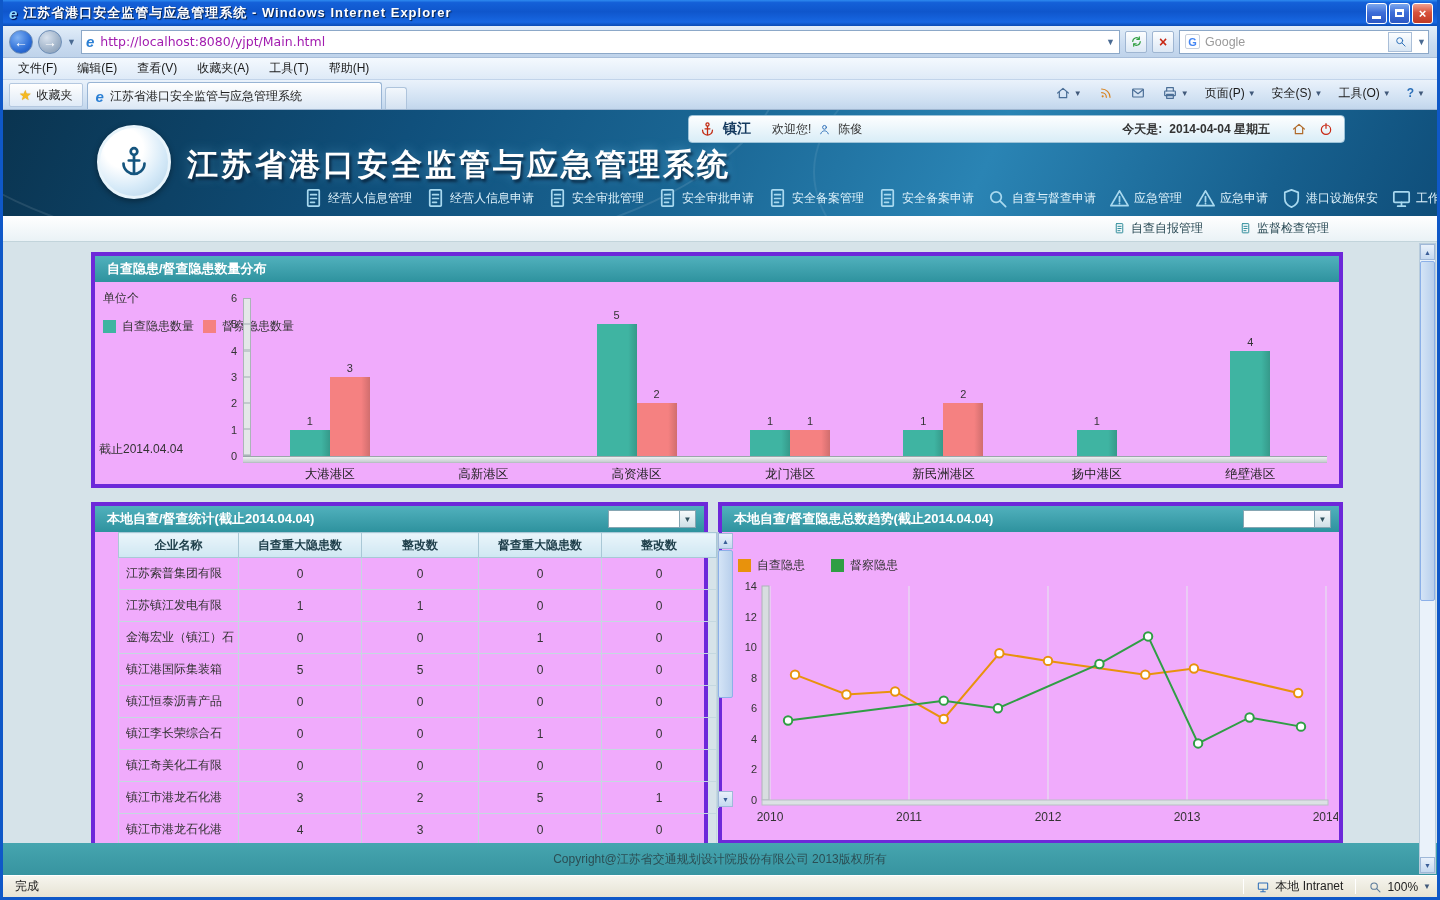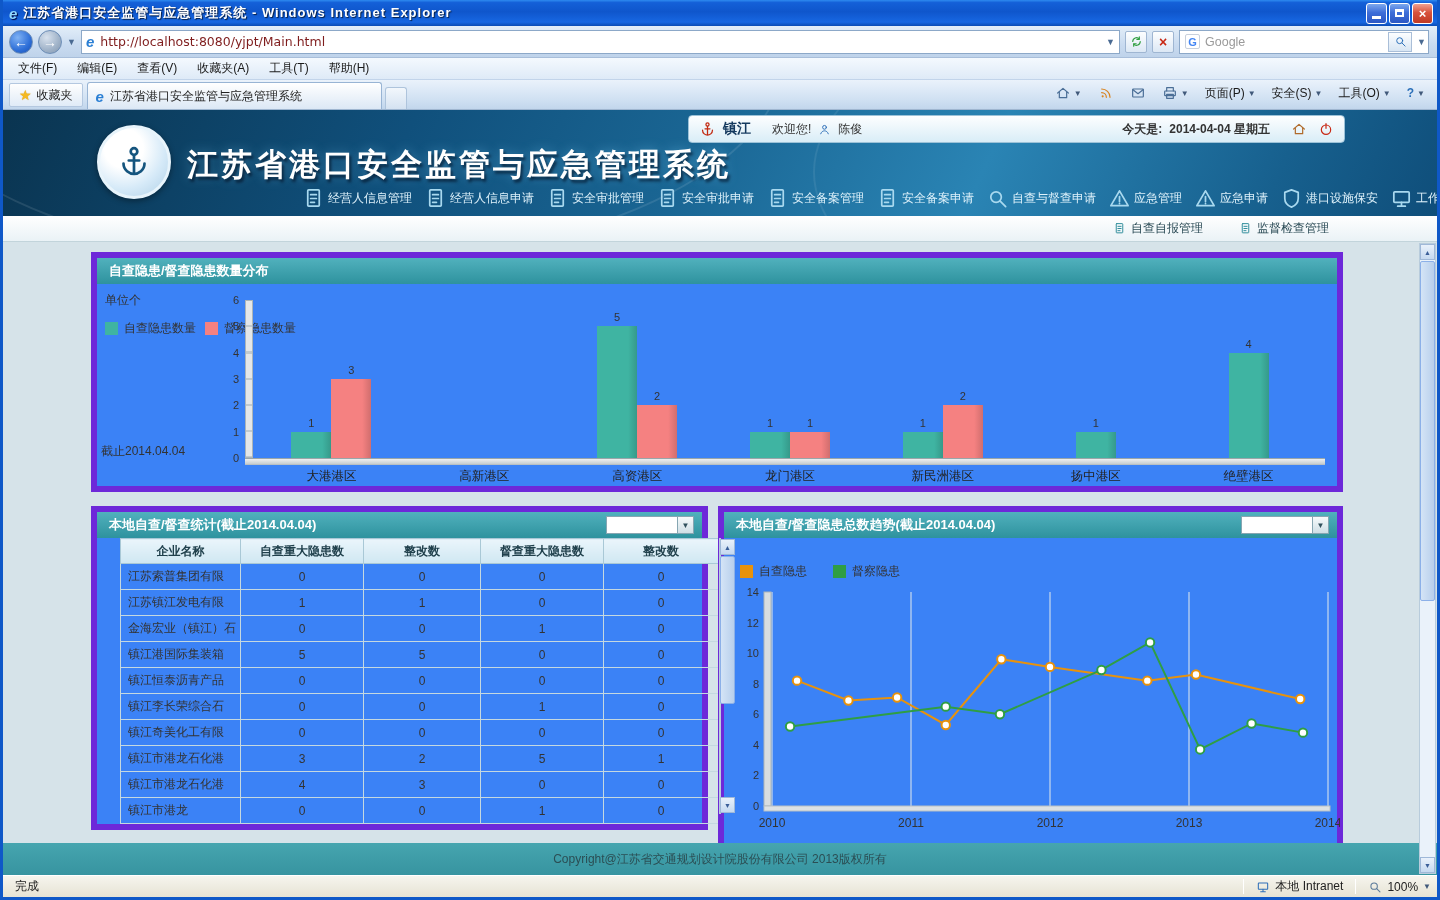--- a/index.html
+++ b/index.html
@@ -21,21 +21,21 @@
 
   
   .addressbar { height:32px; flex:none; display:flex; align-items:center; gap:5px; padding:0 8px 0 6px;
     background:linear-gradient(180deg,#E3EEF9,#C9DBF0 60%,#BFD3EA); border-bottom:1px solid #A8BEDA; }
   .navcircle { width:24px; height:24px; border-radius:50%; display:flex; align-items:center; justify-content:center; color:#fff; font-size:14px; cursor:pointer; border:1px solid #6E8FB8; }
   .navcircle.back { background:radial-gradient(circle at 35% 30%,#7FB2F4,#2E6FD8 60%,#1A4FB0); }
   .navcircle.fwd  { background:radial-gradient(circle at 35% 30%,#D8E2EE,#9FB2C8 60%,#8296AE); }
   .addr-drop { color:#4A6A92; font-size:9px; cursor:pointer; }
   .addr-field { flex:1; height:24px; background:#fff; border:1px solid #8CA8C8; display:flex; align-items:center; gap:6px; padding:0 4px; }
   .addr-field .ie-ico { color:#2A7FD4; text-shadow:none; }
-  .addr-url { flex:1; color:#7f1d1d; font-size:12.5px; font-family:"DejaVu Sans",sans-serif; }
+  .addr-url { flex:1; color:#a21caf; font-size:12.5px; font-family:"DejaVu Sans",sans-serif; }
   .sq-btn { width:22px; height:22px; border:1px solid #9FB6D2; border-radius:2px; background:linear-gradient(#FDFEFF,#DCE8F5); display:flex; align-items:center; justify-content:center; cursor:pointer; }
   .sq-btn .ic { width:15px; height:15px; color:#2E9E3E; }
   .sq-btn.stop { color:#C82814; font-weight:bold; font-size:14px; }
   .search-box { width:250px; height:24px; background:#fff; border:1px solid #8CA8C8; display:flex; align-items:center; padding:0 2px 0 5px; gap:5px; }
   .g-logo { width:15px; height:15px; border:1px solid #C8D0DC; border-radius:2px; display:flex; align-items:center; justify-content:center; font-weight:bold; color:#4285F4; font-size:11px; }
   .search-text { flex:1; color:#9A9A9A; font-size:12.5px; }
   .search-btn { width:24px; height:20px; background:linear-gradient(#FDFEFF,#D8E6F4); border:1px solid #A9BED8; display:flex; align-items:center; justify-content:center; cursor:pointer; }
   .search-btn .ic { width:13px; height:13px; color:#2A6FB8; }
 
   
@@ -93,21 +93,21 @@
   .nav-item.active { background:linear-gradient(#FFFFFF,#F0F6F9); border-radius:4px 4px 0 0; color:#D8330F; font-weight:bold; padding:7px 10px 7px; box-shadow:0 0 5px rgba(0,0,0,.3); }
   .nav-item.active .ic { color:#D8330F; }
 
   .subnav { height:26px; flex:none; display:flex; align-items:center; justify-content:flex-end; gap:36px; padding-right:108px;
     background:linear-gradient(#FFFFFF,#EAF2F6); border-bottom:1px solid #C2D4DB; color:#2A4A55; }
   .subnav-item { display:flex; align-items:center; gap:5px; cursor:pointer; }
   .subnav-item .ic { width:13px; height:13px; color:#2E8C9A; }
 
   .content { flex:1; padding-top:10px; overflow:hidden; }
 
-  .panel { background:#3b82f6; border:6px solid #6d28d9; }
+  .panel { background:#f0abfc; border:4px solid #6d28d9; }
   .panel-hd { height:26px; display:flex; align-items:center; padding:0 8px 0 12px; color:#fff; font-weight:bold; font-size:13px;
     background:linear-gradient(#51B1BD,#2E929E); }
   .hd-select { margin-left:auto; display:flex; height:18px; width:88px; cursor:pointer; }
   .hd-select-box { flex:1; background:#fff; border:1px solid #86A6B2; border-right:none; }
   .hd-select-btn { width:17px; background:linear-gradient(#F6FAFB,#CFDFE6); border:1px solid #86A6B2; color:#30505C; font-size:8px; display:flex; align-items:center; justify-content:center; }
 
   
   .panel-bar { width:1252px; margin-left:88px; }
   .bar-body { position:relative; height:202px; }
   .bar-unit { position:absolute; left:8px; top:8px; color:#333; }
@@ -129,21 +129,21 @@
   .bar-cat { flex:1; text-align:center; color:#222; font-size:12.5px; }
 
   
   .bottom-row { display:flex; gap:10px; margin:14px 0 0 88px; align-items:flex-start; }
   .panel-table { width:617px; }
   .panel-trend { width:625px; }
 
   .tbl-wrap { display:flex; }
   table.tbl { border-collapse:collapse; width:598px; table-layout:fixed;margin-left:23px; }
   .tbl th { height:25px; background:linear-gradient(#EAF5FB,#CFE7F2); border:1px solid #A9C8D6; color:#20404C; font-size:12px; }
-  .tbl td { height:26px; border:1px solid #C4D8E0; color:#333; text-align:center; font-size:12px; }
+  .tbl td { height:32px; border:1px solid #C4D8E0; color:#333; text-align:center; font-size:12px; }
   .tbl td.name { text-align:left; padding-left:7px; white-space:nowrap; overflow:hidden; }
   .tbl-scroll { width:17px; height:276px; background:#EAF2FA; border:1px solid #B8CCDC; position:relative; }
   .sb-btn { position:absolute; left:0; width:15px; height:16px; background:linear-gradient(#E9F1FB,#C5D9F0); border:1px solid #9FB8D8; color:#3A5E98; font-size:7px; display:flex; align-items:center; justify-content:center; cursor:pointer; }
   .sb-btn.up { top:0; } .sb-btn.down { bottom:0; }
   .sb-thumb { position:absolute; left:0; top:17px; width:15px; height:148px; background:linear-gradient(90deg,#D4E4F6,#B8CFEC); border:1px solid #8CB0E8; border-radius:2px; cursor:grab; }
 
   
   .trend-body { height:292px; }
   .trend-legend { display:flex; gap:26px; padding:9px 0 2px 16px;margin-top:16px; }
   .trend-svg-wrap { padding-left:4px; }

